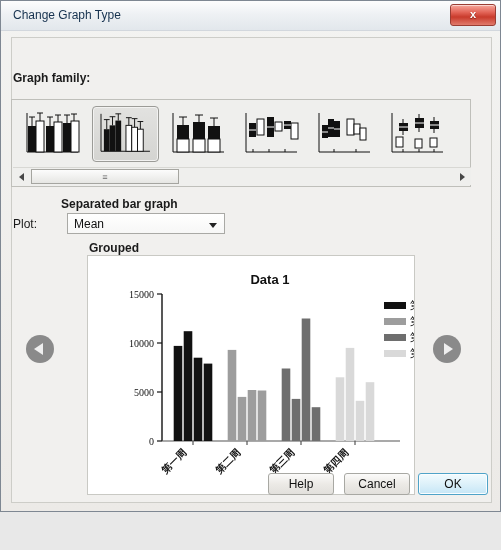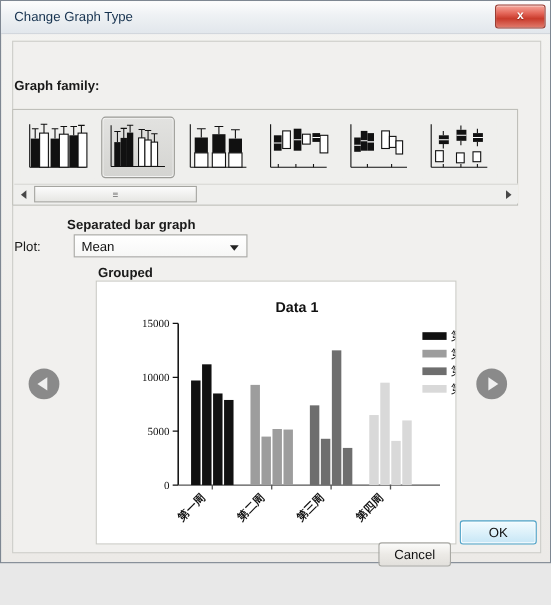--- a/index.html
+++ b/index.html
@@ -132,21 +132,21 @@
   .navbtn.next .ntri{left:11px;border-top:6px solid transparent;border-bottom:6px solid transparent;border-left:9px solid #efefef;}
   
   .footer{position:absolute;left:0;bottom:0;width:100%;height:46px;}
   .btn{
     position:absolute;top:8px;width:66px;height:22px;
     font-size:12px;color:#111;line-height:21px;text-align:center;
     background:linear-gradient(to bottom,#fbfbfa 0%,#eceae6 50%,#e2e0dc 100%);
     border:1px solid #a8a8a3;border-radius:3px;box-sizing:border-box;cursor:pointer;
   }
   .btn.help{right:166px;}
-  .btn.cancel{right:90px;margin-top:20px;}
+  .btn.cancel{right:90px;}
   .btn.ok{
     right:12px;width:70px;
     border:1px solid #4fa3c8;
     background:linear-gradient(to bottom,#f2fbfe 0%,#ddf1fa 50%,#c6e6f6 100%);
     box-shadow:inset 0 0 0 1px #fafdff;
   }
   .chart-svg{position:absolute;left:0;top:0;}
 </style>
 </head>
 <body>
@@ -353,16 +353,17 @@
   </div>
 
   <div class="navbtn prev">
       <div class="ntri"></div>
     </div>
   <div class="navbtn next">
       <div class="ntri"></div>
     </div>
 
   <div class="footer">
+    <div class="btn help">Help</div>
     <div class="btn cancel">Cancel</div>
     <div class="btn ok">OK</div>
   </div>
 </div>
 
 </body></html>

